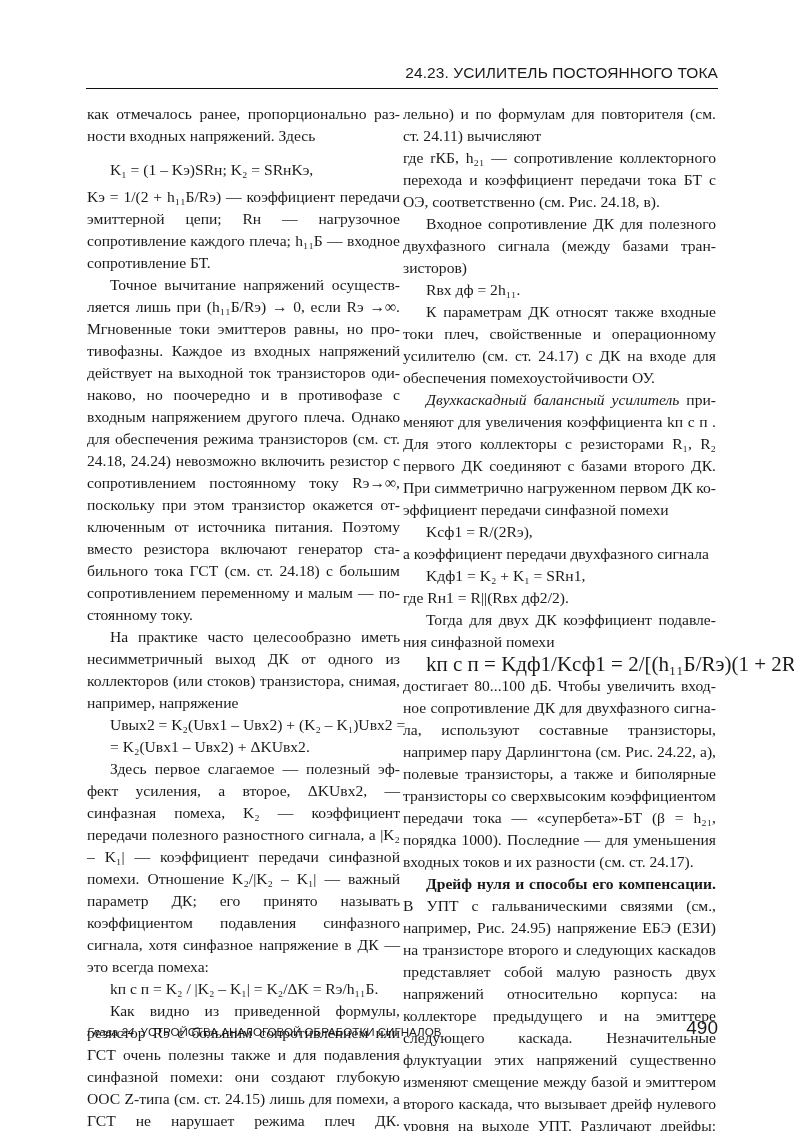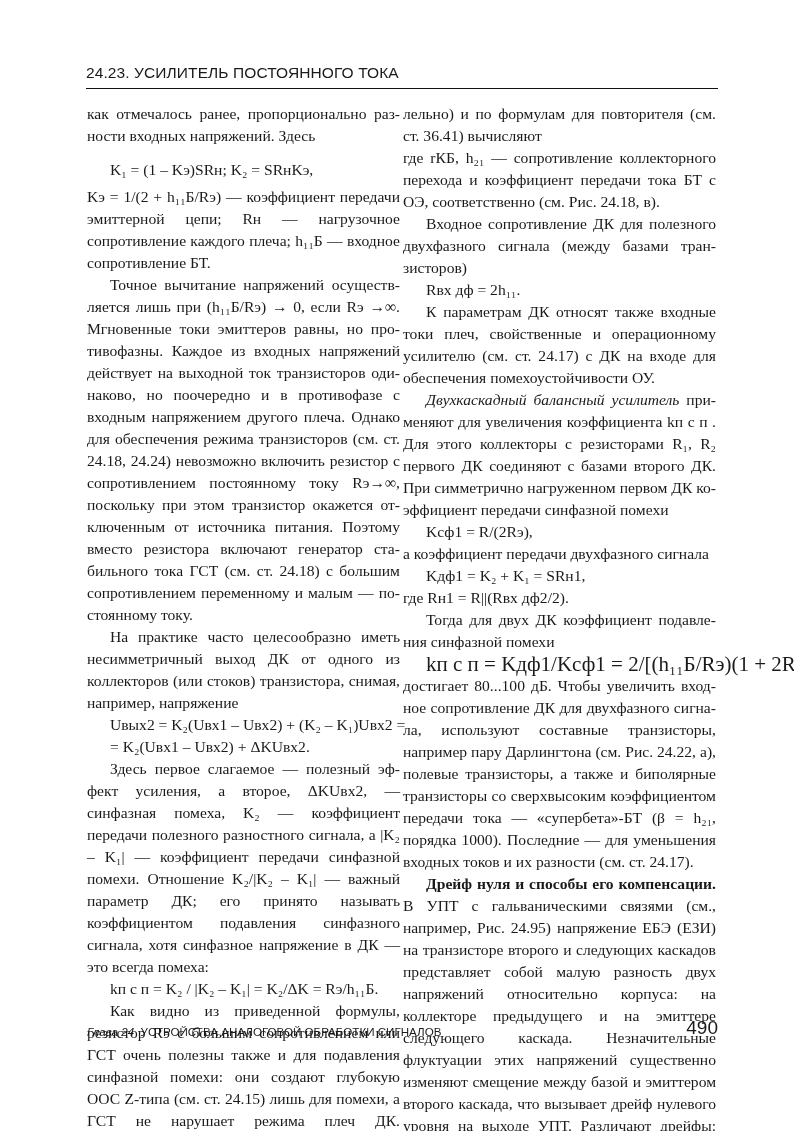--- a/index.html
+++ b/index.html
@@ -1,18 +1,18 @@
 <!DOCTYPE html>
 <html><head>
 <meta charset="utf-8">
 <style>
   html, body { margin: 0; padding: 0; background: #ffffff; }
   body { width: 794px; height: 1131px; position: relative; overflow: hidden;
          font-family: "Liberation Serif", serif; color: #1a1a1a; }
-  .running-head { position: absolute; left: 86px; top: 64px; width: 632px; text-align: left;
+  .running-head { position: absolute; left: 86px; top: 64px; width: 632px; text-align: right;
          font-family: "Liberation Sans", sans-serif; font-size: 15.5px; letter-spacing: 0.1px; }
   .head-rule { position: absolute; left: 86px; top: 88px; width: 632px; height: 0;
          border-top: 1.5px solid #111; }
   .col { position: absolute; top: 103px; width: 313px; font-size: 15.6px; line-height: 22px;
          text-align: justify; hyphens: manual; }
   .col-left { left: 87px; }
   .col-right { left: 403px; }
   p { margin: 0; }
   p.ind { text-indent: 23px; }
   .eq { padding-left: 23px; text-align: left; white-space: nowrap; }
@@ -39,21 +39,21 @@
   <p class="ind">На практике часто целесообразно иметь не­симметричный выход ДК от одного из коллек­торов (или стоков) транзистора, снимая, на­пример, напряжение</p>
   <p class="eq">Uвых2 = K₂(Uвх1 – Uвх2) + (K₂ – K₁)Uвх2 =</p>
   <p class="eq">= K₂(Uвх1 – Uвх2) + ΔKUвх2.</p>
   <p class="ind">Здесь первое слагаемое — полезный эф­фект усиления, а второе, ΔKUвх2, — синфазная помеха, K₂ — коэффициент передачи полезно­го разностного сигнала, а |K₂ – K₁| — коэффи­циент передачи синфазной помехи. Отноше­ние K₂/|K₂ – K₁| — важный параметр ДК; его принято называть коэффициентом подавления синфазного сигнала, хотя синфазное напряже­ние в ДК — это всегда помеха:</p>
   <p class="eq">kп с п = K₂ / |K₂ – K₁| = K₂/ΔK = Rэ/h₁₁Б.</p>
   <p class="ind">Как видно из приведенной формулы, резис­тор Rэ с большим сопротивлением или ГСТ очень полезны также и для подавления синфаз­ной помехи: они создают глубокую ООС Z-типа (см. ст. 24.15) лишь для помехи, а ГСТ не нару­шает режима плеч ДК. Выраженное коэффици­ентом kп с п свойство подавлять на выходе вну­тренние и внешние помехи определяет потен­циальную помехоустойчивость ДК, что явля­ется его основным достоинством.</p>
   <p class="ind">Входное сопротивление ДК для синфазной помехи измеряют между перемкнутыми база­ми и корпусом (транзисторы включают парал-</p>
 </div>
 
 <div class="col col-right">
-  <p>лельно) и по формулам для повторителя (см. ст. 36.41) вычисляют</p>
+  <p>лельно) и по формулам для повторителя (см. ст. 24.11) вычисляют</p>
   <p>где rКБ, h₂₁ — сопротивление коллекторного перехода и коэффициент передачи тока БТ с ОЭ, соответственно (см. Рис. 24.18, в).</p>
   <p class="ind">Входное сопротивление ДК для полезно­го двухфазного сигнала (между базами тран­зисторов)</p>
   <p class="eq">Rвх дф = 2h₁₁.</p>
   <p class="ind">К параметрам ДК относят также входные токи плеч, свойственные и операционному усилителю (см. ст. 24.17) с ДК на входе для обеспечения помехоустойчивости ОУ.</p>
   <p class="ind"><i>Двухкаскадный балансный усилитель</i><span> при­меняют для увеличения коэффициента kп с п . Для этого коллекторы с резисторами R₁, R₂ первого ДК соединяют с базами второго ДК. При симметрично нагруженном первом ДК ко­эффициент передачи синфазной помехи</span></p>
   <p class="eq">Kсф1 = R/(2Rэ),</p>
   <p>а коэффициент передачи двухфазного сигнала</p>
   <p class="eq">Kдф1 = K₂ + K₁ = SRн1,</p>
   <p>где Rн1 = R||(Rвх дф2/2).</p>
   <p class="ind">Тогда для двух ДК коэффициент подавле­ния синфазной помехи</p>

